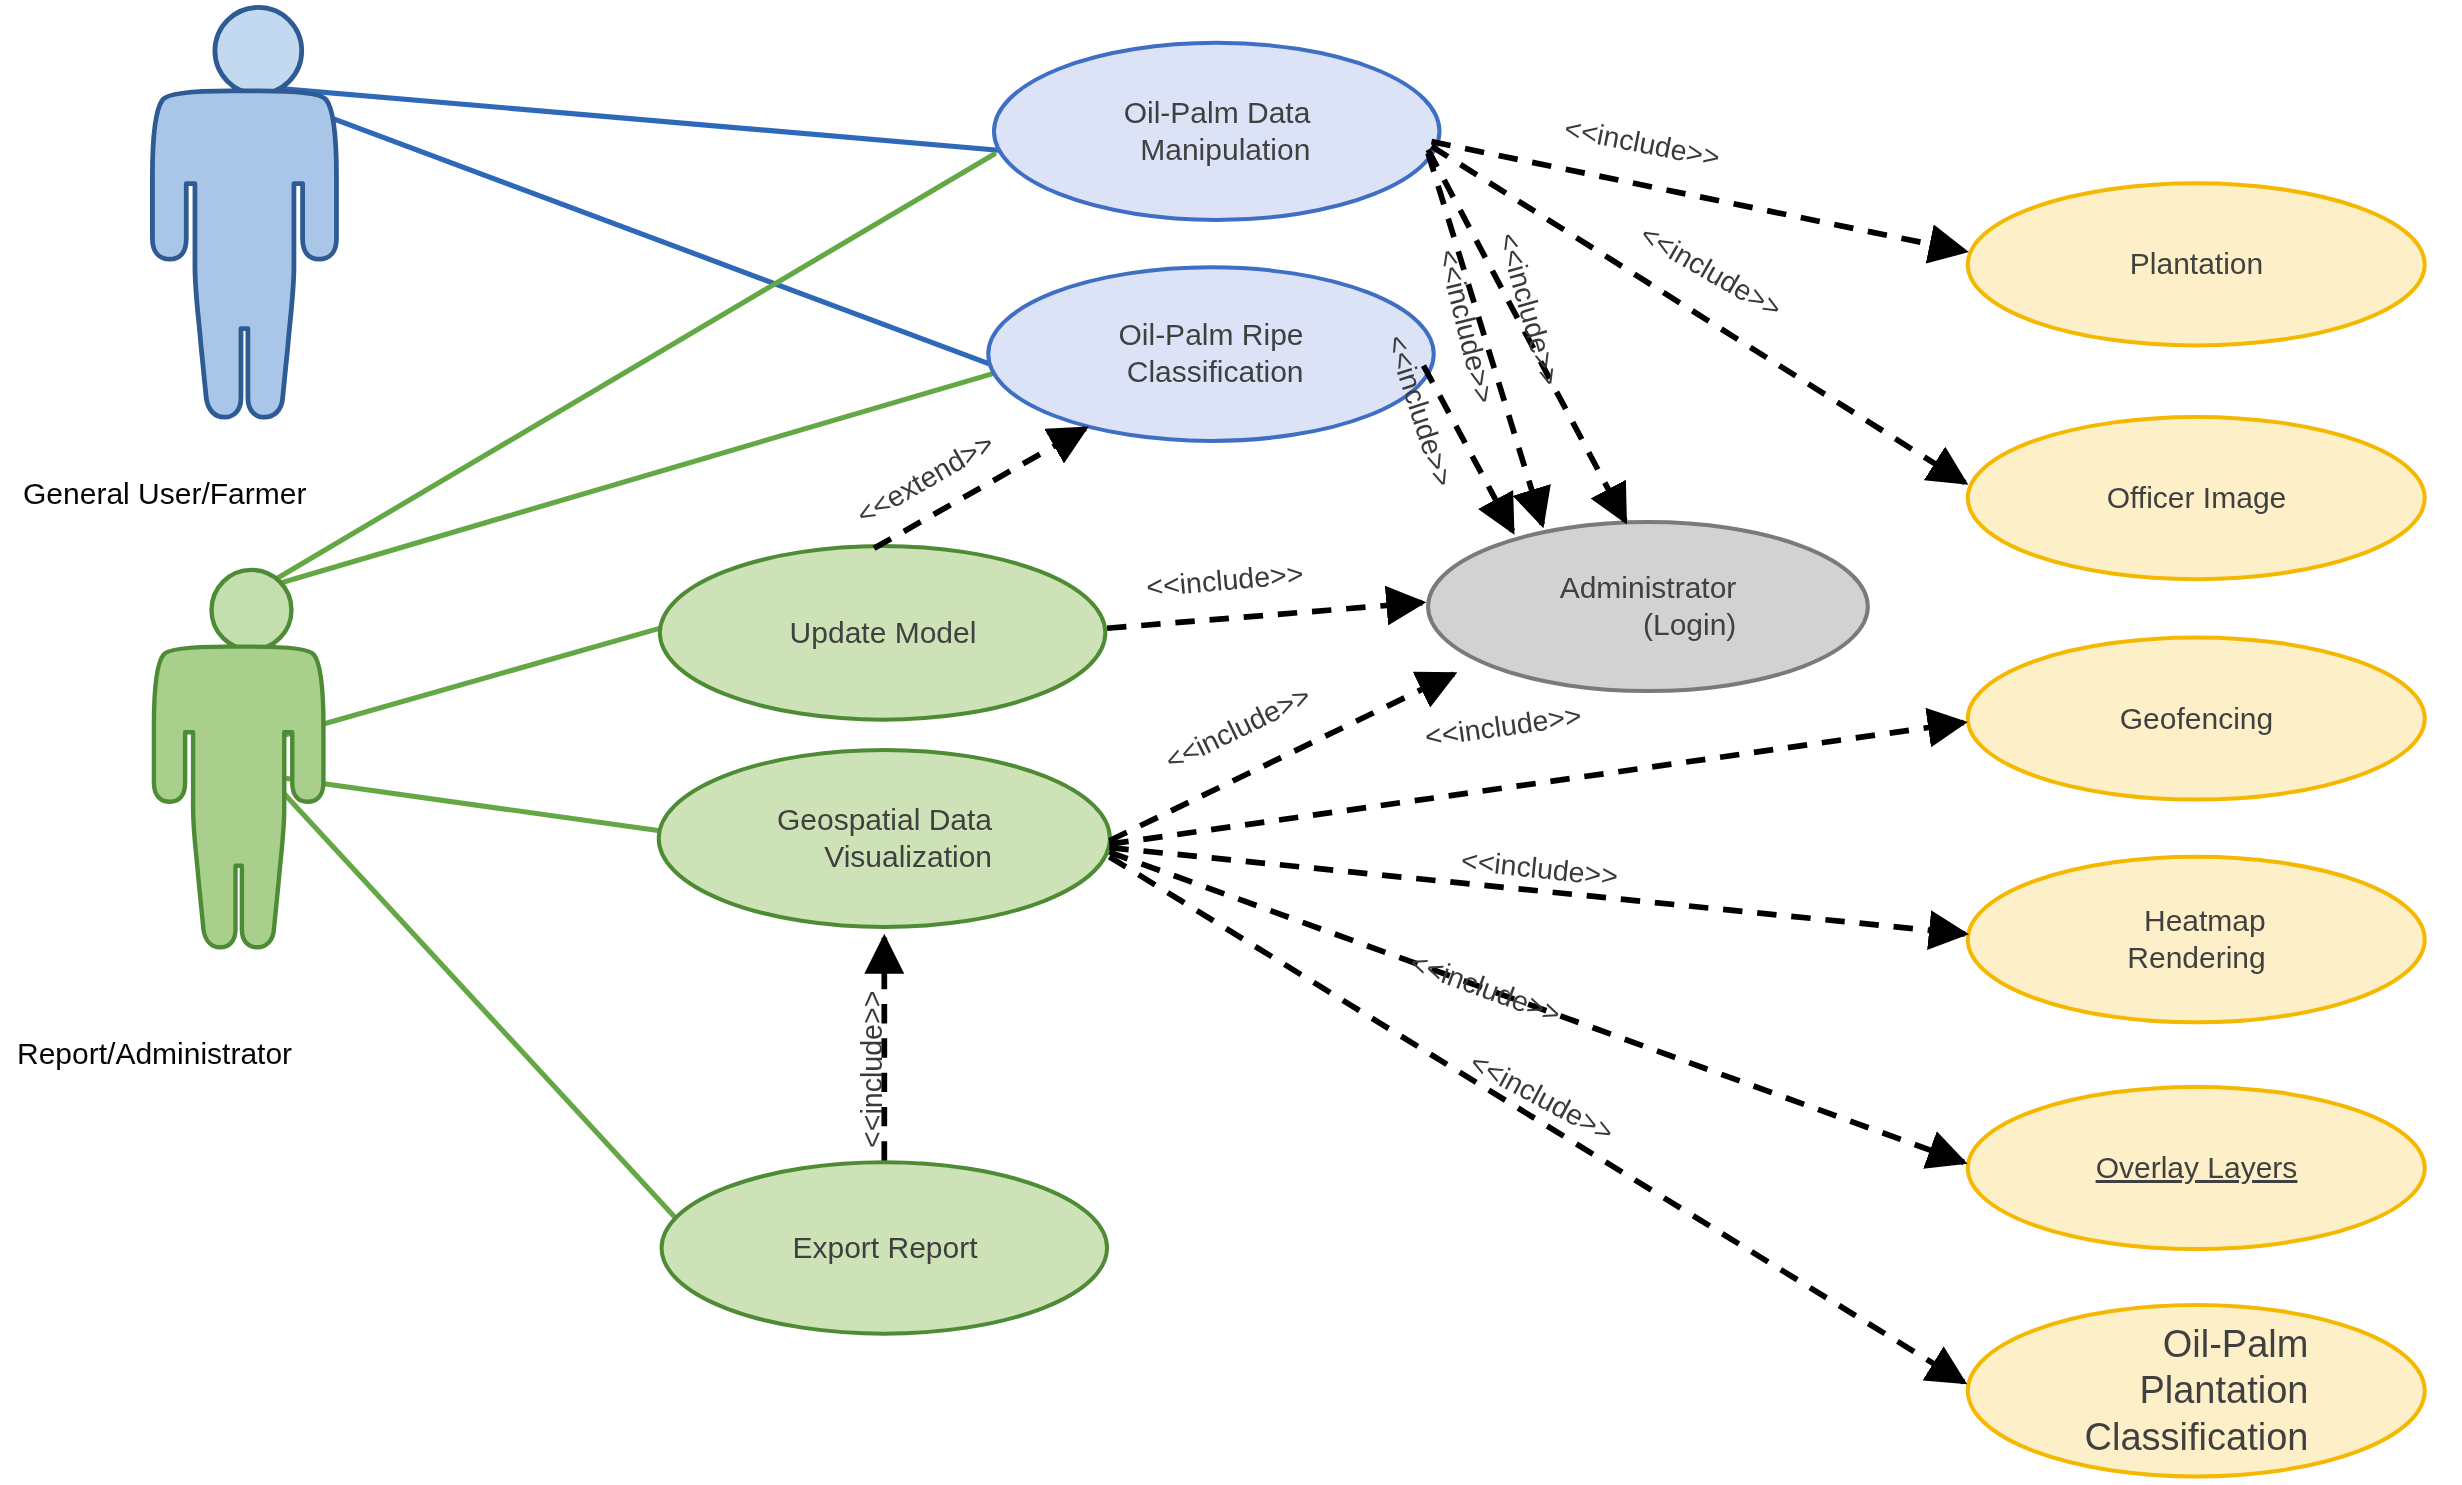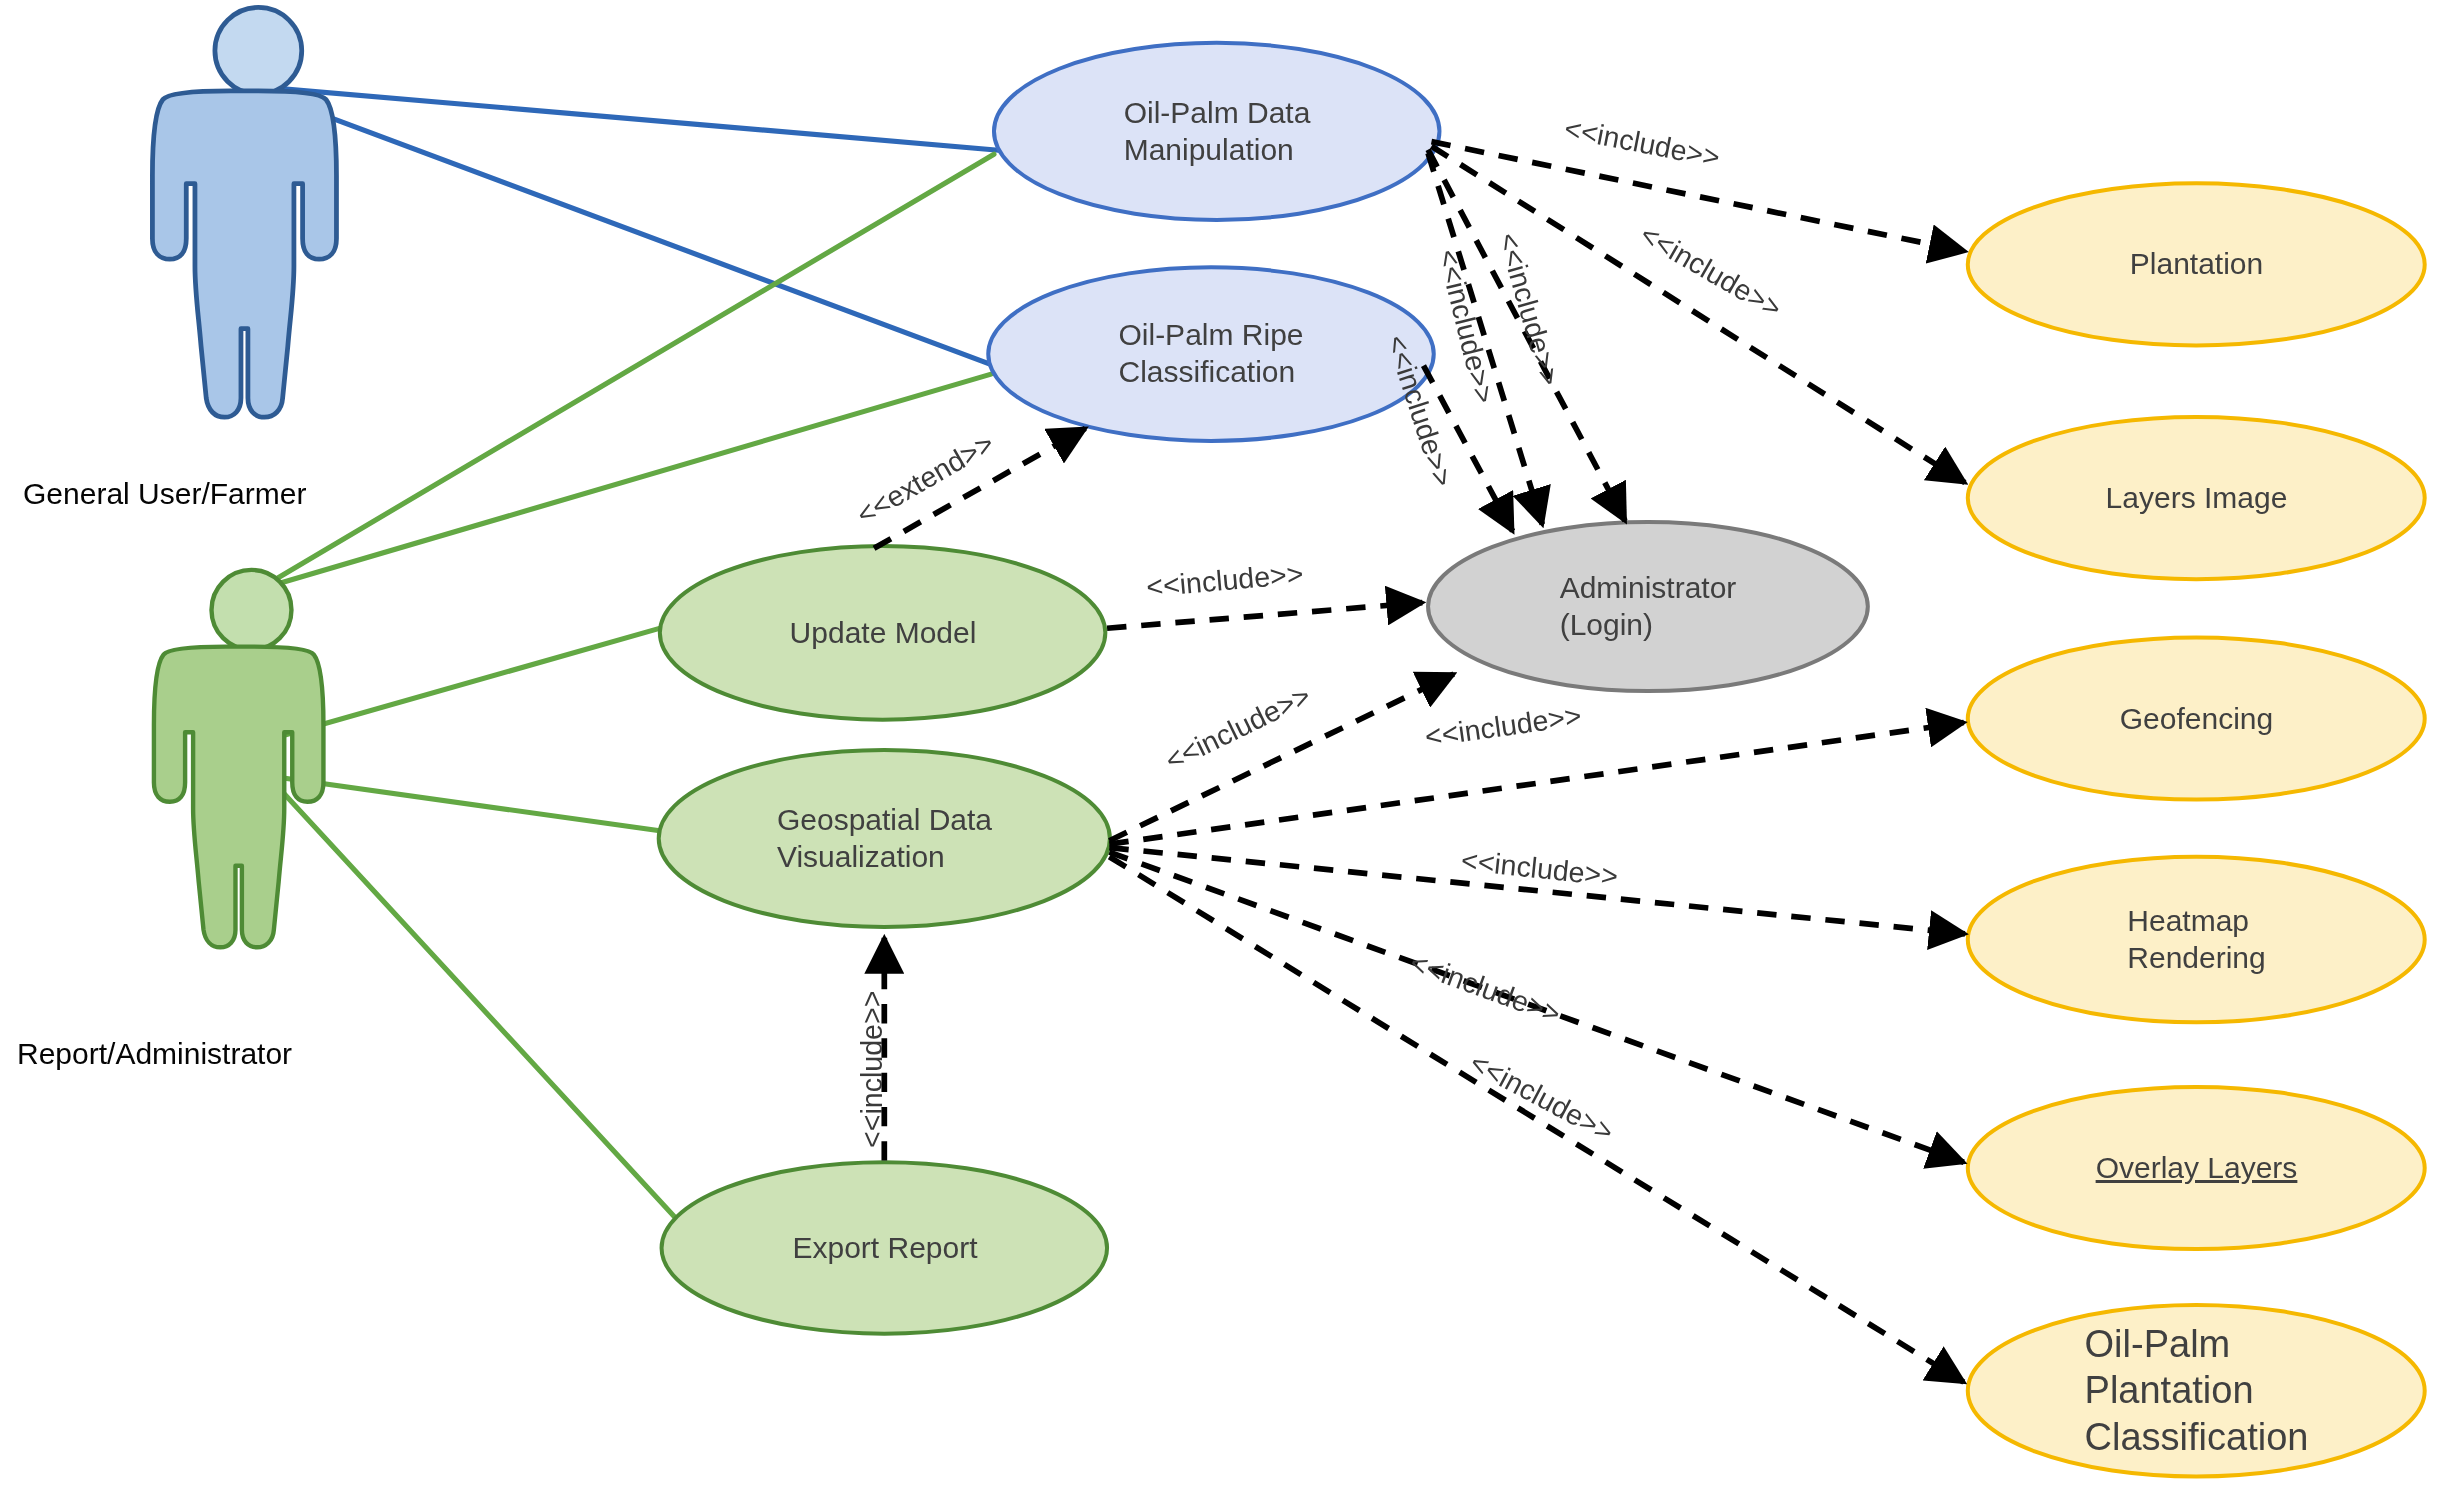--- a/index.html
+++ b/index.html
@@ -3,21 +3,21 @@
 <meta charset="utf-8">
 <title>UML Use Case Diagram</title>
 <style>
   html,body{margin:0;padding:0;background:#ffffff;}
   body{font-family:"Liberation Sans",sans-serif;}
   #stage{position:relative;width:2462px;height:1485px;background:#ffffff;overflow:hidden;}
   #canvas{position:absolute;left:0;top:0;width:2462px;height:1485px;}
   .uc-label{
     position:absolute;
     display:flex;align-items:center;justify-content:center;
-    text-align:left;
+    text-align:right;
     color:#404040;
     font-family:"Liberation Sans",sans-serif;
     line-height:1.22;
     pointer-events:none;
     white-space:pre-line;
   }
   .actor-label{
     position:absolute;
     font-weight:normal;
     color:#050505;
@@ -96,21 +96,21 @@
 Manipulation</div>
       <div class="uc-label" style="left: 988px; top: 267px; width: 446px; height: 174px; font-size: 30px;">Oil-Palm Ripe
 Classification</div>
       <div class="uc-label" style="left: 660px; top: 546px; width: 446px; height: 174px; font-size: 30px;">Update Model</div>
       <div class="uc-label" style="left: 659px; top: 750px; width: 451px; height: 177px; font-size: 30px;">Geospatial Data
 Visualization</div>
       <div class="uc-label" style="left: 662px; top: 1163px; width: 446px; height: 171px; font-size: 30px;">Export Report</div>
       <div class="uc-label" style="left: 1428px; top: 522px; width: 440px; height: 169px; font-size: 30px;">Administrator
 (Login)</div>
       <div class="uc-label" style="left: 1968px; top: 183px; width: 457px; height: 162px; font-size: 30px;">Plantation</div>
-      <div class="uc-label" style="left: 1968px; top: 417px; width: 457px; height: 162px; font-size: 30px;">Layers Image</div>
+      <div class="uc-label" style="left: 1968px; top: 417px; width: 457px; height: 162px; font-size: 30px;">Officer Image</div>
       <div class="uc-label" style="left: 1968px; top: 638px; width: 457px; height: 162px; font-size: 30px;">Geofencing</div>
       <div class="uc-label" style="left: 1968px; top: 857px; width: 457px; height: 166px; font-size: 30px;">Heatmap
 Rendering</div>
       <div class="uc-label" style="left: 1968px; top: 1087px; width: 457px; height: 162px; font-size: 30px; text-decoration: underline;">Overlay Layers</div>
       <div class="uc-label" style="left: 1968px; top: 1305px; width: 457px; height: 171px; font-size: 38px;">Oil-Palm
 Plantation
 Classification</div>
       <div class="stereo" style="left: 1568px; top: 112px; font-size: 28.6px; transform: rotate(11deg);">&lt;&lt;include&gt;&gt;</div>
       <div class="stereo" style="left: 1651px; top: 218px; font-size: 28.6px; transform: rotate(30deg);">&lt;&lt;include&gt;&gt;</div>
       <div class="stereo" style="left: 1523px; top: 229px; font-size: 28.6px; transform: rotate(74deg);">&lt;&lt;include&gt;&gt;</div>

